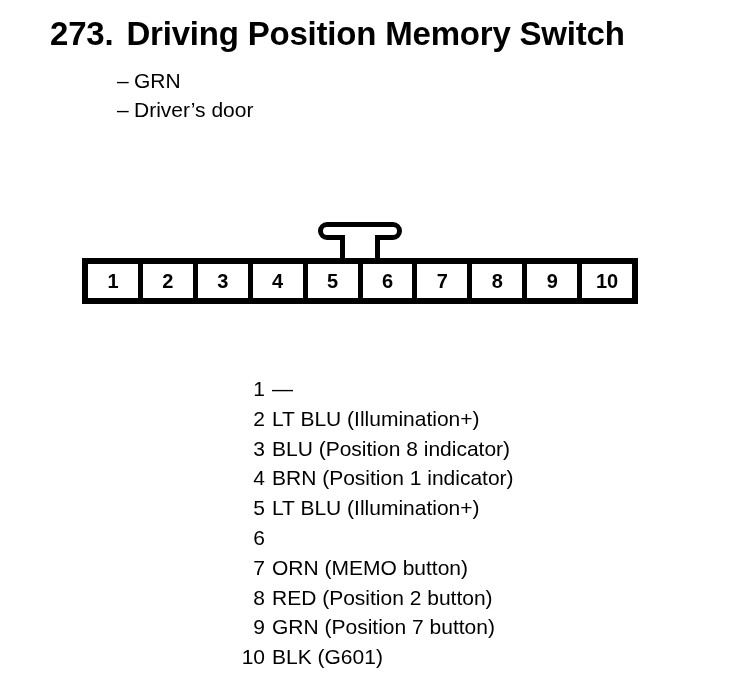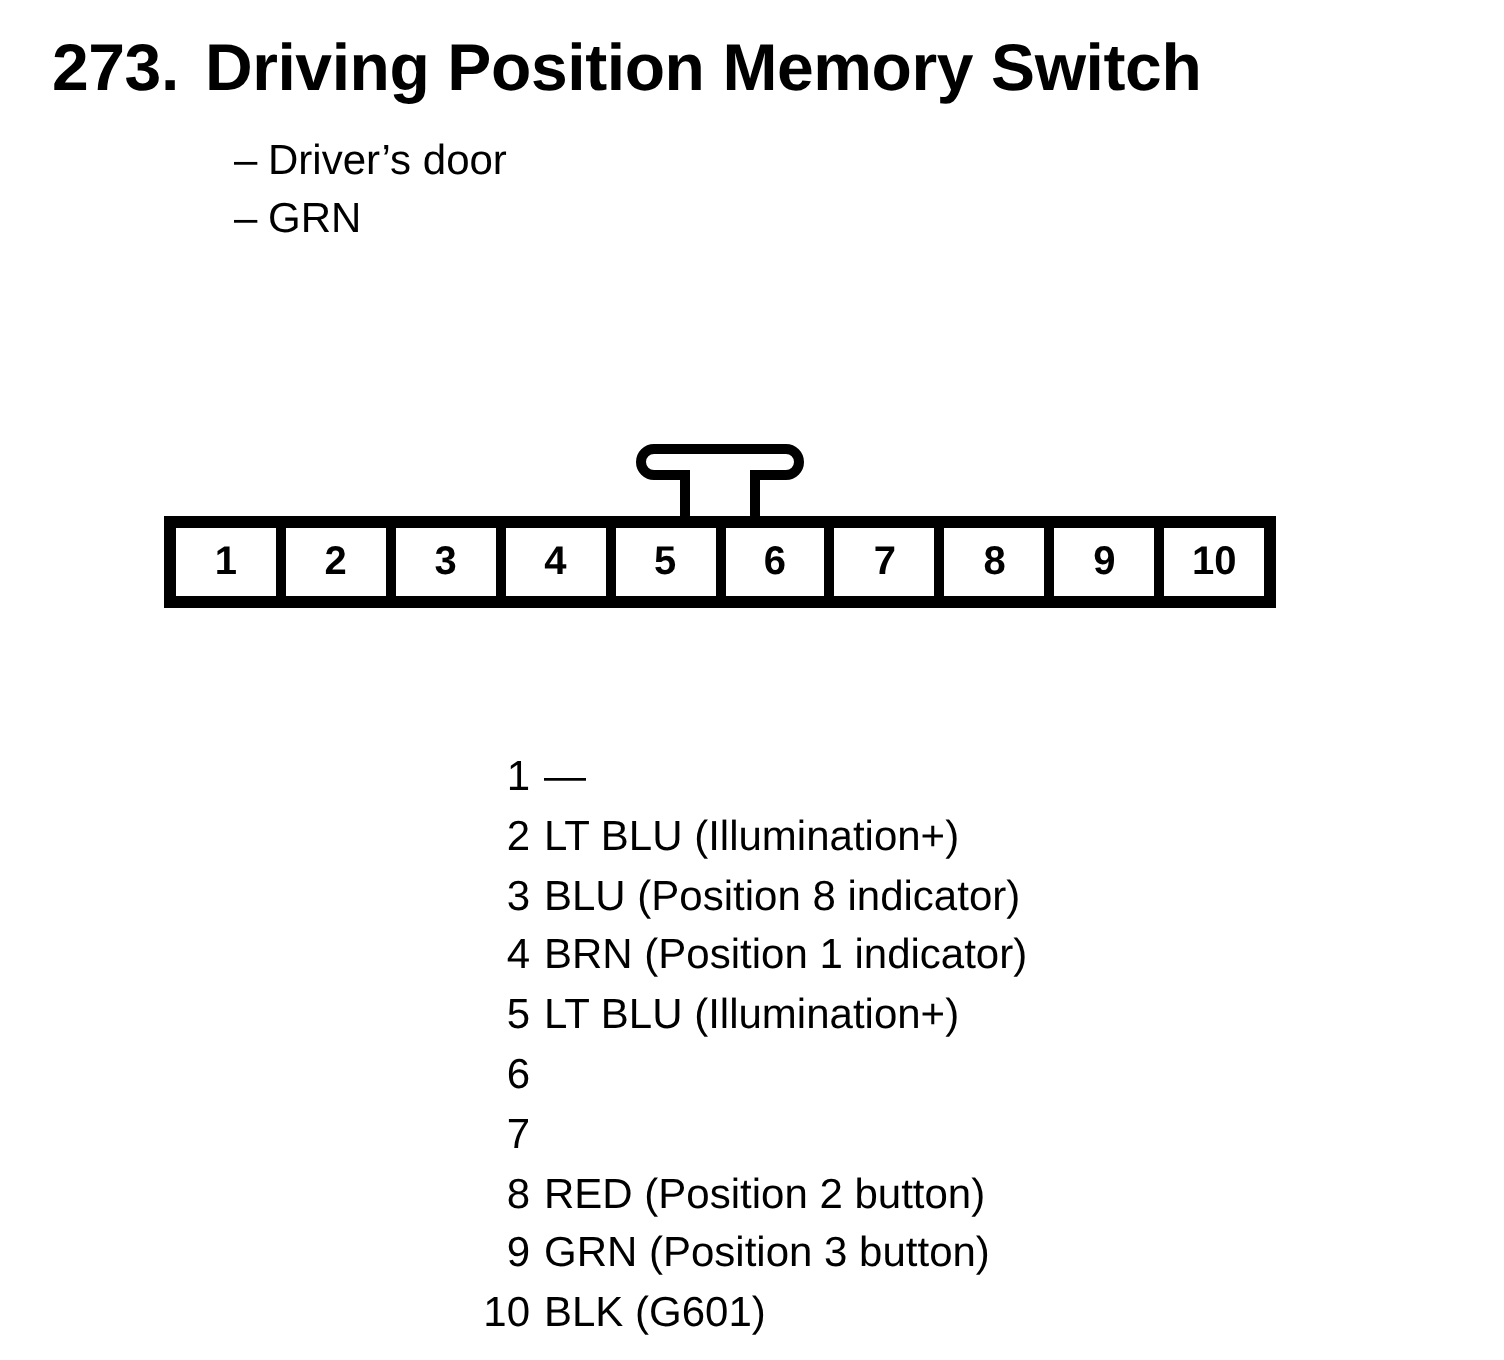--- a/index.html
+++ b/index.html
@@ -28,20 +28,21 @@
   #page-title {
     font-size: 33px;
     font-weight: bold;
     line-height: 40px;
     letter-spacing: -0.2px;
     white-space: nowrap;
   }
   #title-number {
     display: inline-block;
     margin-right: 13px;
+    margin-left: 24px;
   }
   #title-text {
     display: inline-block;
   }
 
   
   #subtitle-list {
     position: absolute;
     left: 117px;
     top: 66px;
@@ -154,24 +155,24 @@
 <body>
 
 <div id="header-block">
   <div id="page-title">
     <span id="title-number">273.</span><span id="title-text">Driving Position Memory Switch</span>
   </div>
 </div>
 
 <div id="subtitle-list">
   <div class="subtitle-row">
+    <span class="subtitle-dash">–</span><span class="subtitle-label">GRN</span>
+  </div>
+  <div class="subtitle-row">
     <span class="subtitle-dash">–</span><span class="subtitle-label">Driver’s door</span>
-  </div>
-  <div class="subtitle-row">
-    <span class="subtitle-dash">–</span><span class="subtitle-label">GRN</span>
   </div>
 </div>
 
 <div id="connector-graphic">
 
   <div id="connector-tab">
     <div id="connector-tab-bar"></div>
     <div id="connector-tab-stem"></div>
   </div>
 
@@ -209,26 +210,27 @@
   </div>
   <div class="legend-row">
     <span class="legend-num">5</span>
       <span class="legend-desc">LT BLU (Illumination+)</span>
   </div>
   <div class="legend-row">
     <span class="legend-num">6</span>
   </div>
   <div class="legend-row">
     <span class="legend-num">7</span>
+      <span class="legend-desc">ORN (MEMO button)</span>
   </div>
   <div class="legend-row">
     <span class="legend-num">8</span>
       <span class="legend-desc">RED (Position 2 button)</span>
   </div>
   <div class="legend-row">
     <span class="legend-num">9</span>
-      <span class="legend-desc">GRN (Position 3 button)</span>
+      <span class="legend-desc">GRN (Position 7 button)</span>
   </div>
   <div class="legend-row">
     <span class="legend-num">10</span>
       <span class="legend-desc">BLK (G601)</span>
   </div>
 </div>
 
 </body></html>

